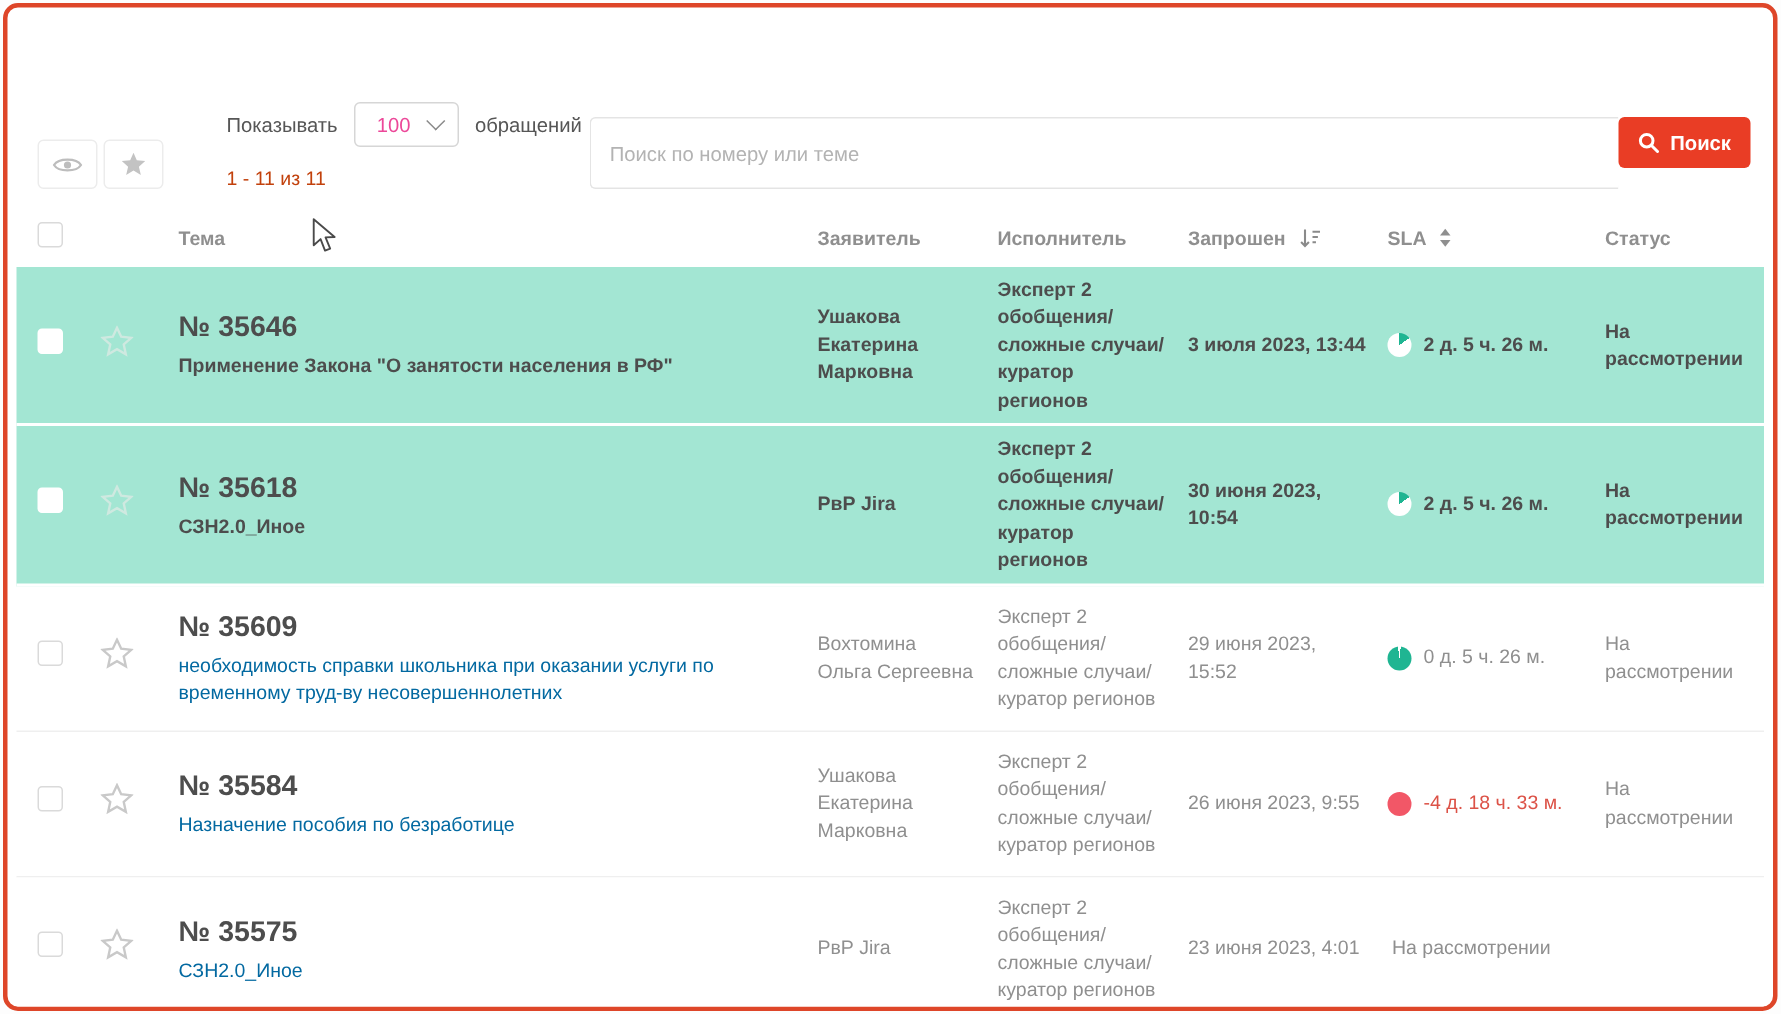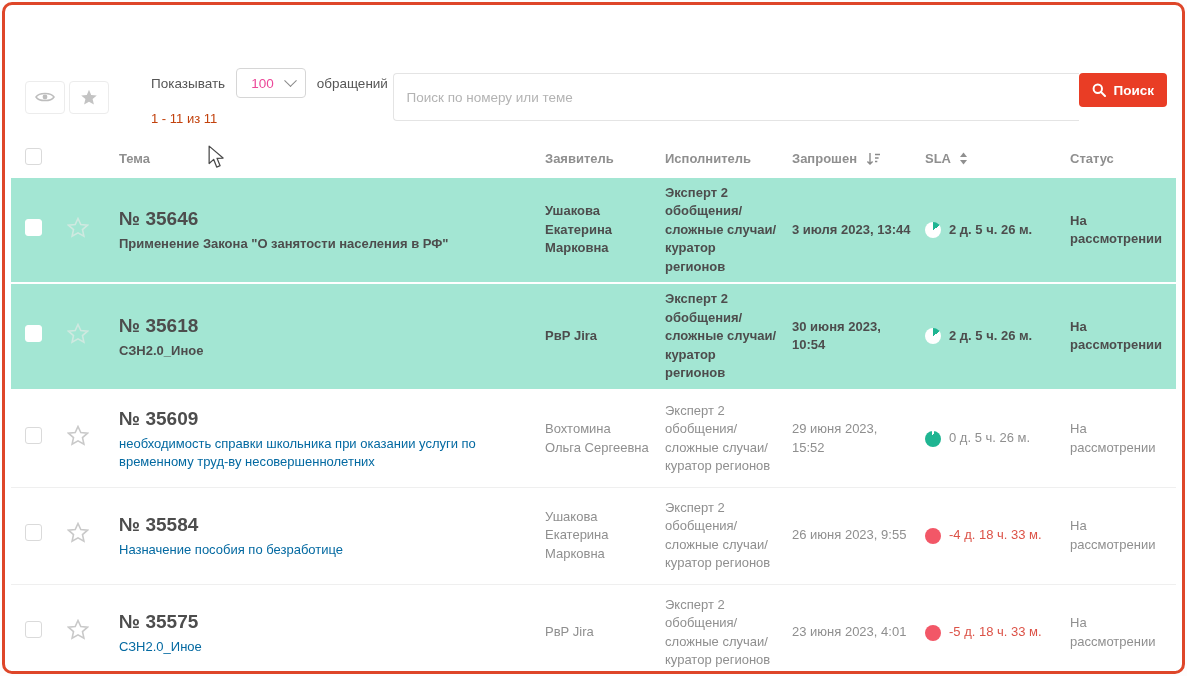--- a/index.html
+++ b/index.html
@@ -2,21 +2,21 @@
 <html lang="ru"><head>
 <meta charset="utf-8">
 <style>
   * { margin:0; padding:0; box-sizing:border-box; }
   html,body { width:1187px; height:676px; background:#fdfdfd; font-family:"Liberation Sans","DejaVu Sans",sans-serif; }
   .frame {
     position:absolute; inset:2px; background:#ffffff;
     border:3px solid #de4629; border-radius:10px; overflow:hidden;
   }
   
-  .toolbar { display:flex; align-items:center; padding:63px 15px 0 20px; }
+  .toolbar { display:flex; align-items:flex-end; padding:63px 15px 0 20px; }
   .icon-btn {
     width:40px; height:33px; background:#fff; border:1px solid #ececec; border-radius:4px;
     display:flex; align-items:center; justify-content:center; cursor:pointer;
   }
   .icon-btn + .icon-btn { margin-left:4px; }
   .show-col { margin-left:42px; }
   .show-row { display:flex; align-items:center; gap:11px; }
   .lbl { font-size:13.5px; color:#565656; }
   .per-page {
     display:flex; align-items:center; gap:12px; height:30px; padding:0 10px 0 14px;
@@ -221,24 +221,20 @@
           <div class="cell c-star"><svg class="star-svg" width="22" height="21" viewBox="0 0 22 21">
               <path d="M11 1.5 L13.8 7.5 L20.5 8.2 L15.5 12.6 L16.9 19.2 L11 15.8 L5.1 19.2 L6.5 12.6 L1.5 8.2 L8.2 7.5 Z"></path>
             </svg></div>
           <div class="cell c-topic">
             <div class="num">№ 35575</div>
             <div class="subj">СЗН2.0_Иное</div>
           </div>
           <div class="cell c-app">РвР Jira</div>
           <div class="cell c-exec">Эксперт 2 обобщения/сложные случаи/куратор регионов</div>
           <div class="cell c-req">23 июня 2023, 4:01</div>
-          <div class="cell c-sla">
-            <span class="sla-ind circle-red"></span>
-            <span class="sla-text neg">-5 д. 18 ч. 33 м.</span>
-          </div>
           <div class="cell c-status">На рассмотрении</div>
         </div>
       </div>
   </div>
 
   <svg class="cursor" width="22" height="24" viewBox="0 0 14 21">
     <path d="M1 1 L1 16.2 L5 12.6 L7.6 19.3 L10.6 18.1 L7.9 11.6 L13.2 11.4 Z" fill="#ffffff" stroke="#4a4a4a" stroke-width="1.1" stroke-linejoin="round"></path>
   </svg>
 
 </div>

